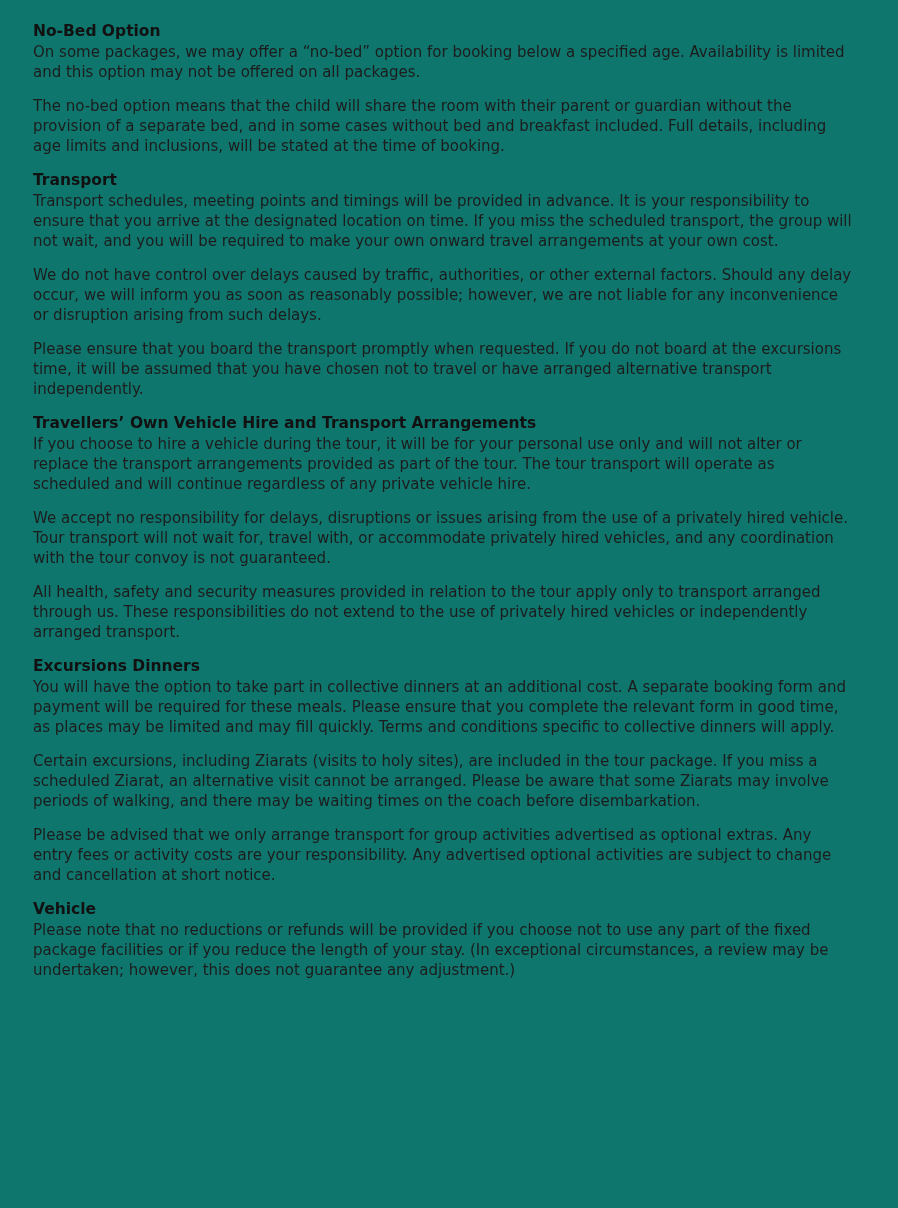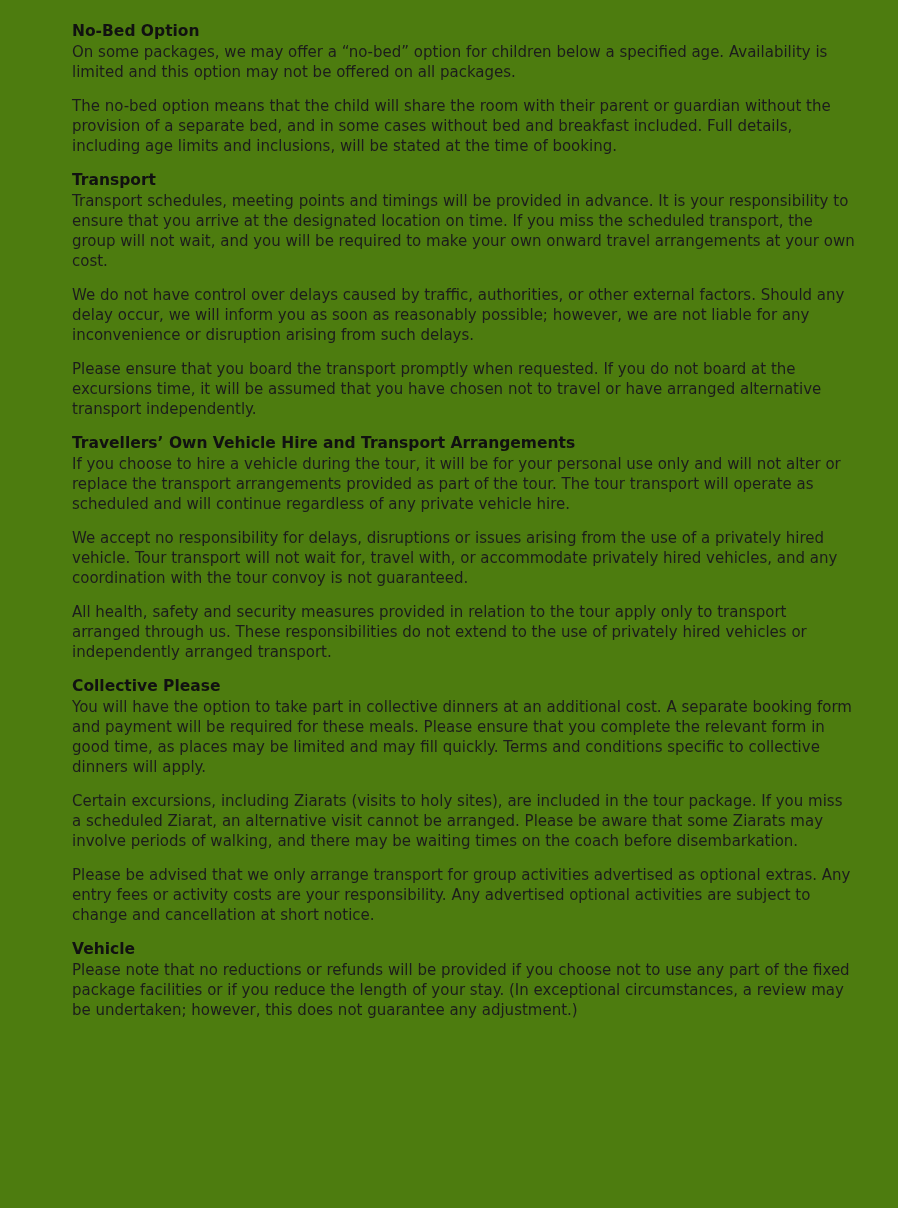--- a/index.html
+++ b/index.html
@@ -5,22 +5,22 @@
   html, body {
     margin: 0;
     padding: 0;
     background: #ffffff;
   }
   .page {
     position: relative;
     width: 898px;
     height: 1208px;
     box-sizing: border-box;
-    background: #4d7c0f;
-    padding: 21px 43px 0 72px;
+    background: #0f766e;
+    padding: 21px 43px 0 33px;
     overflow: hidden;
     font-family: "DejaVu Sans", "Liberation Sans", sans-serif;
     font-size: 15px;
     line-height: 20px;
     color: #1c1c1c;
     text-align: left;
   }
   .doc-section { margin: 0; }
   .doc-heading {
     font-size: 15.5px;
@@ -34,40 +34,40 @@
   }
   .doc-paragraph:last-child { margin-bottom: 14px; }
 </style>
 </head>
 <body>
 
 <div class="page">
 
   <section class="doc-section">
     <h2 class="doc-heading">No-Bed Option</h2>
-    <p class="doc-paragraph">On some packages, we may offer a “no-bed” option for children below a specified age. Availability is limited and this option may not be offered on all packages.</p>
+    <p class="doc-paragraph">On some packages, we may offer a “no-bed” option for booking below a specified age. Availability is limited and this option may not be offered on all packages.</p>
     <p class="doc-paragraph">The no-bed option means that the child will share the room with their parent or guardian without the provision of a separate bed, and in some cases without bed and breakfast included. Full details, including age limits and inclusions, will be stated at the time of booking.</p>
   </section>
 
   <section class="doc-section">
     <h2 class="doc-heading">Transport</h2>
     <p class="doc-paragraph">Transport schedules, meeting points and timings will be provided in advance. It is your responsibility to ensure that you arrive at the designated location on time. If you miss the scheduled transport, the group will not wait, and you will be required to make your own onward travel arrangements at your own cost.</p>
     <p class="doc-paragraph">We do not have control over delays caused by traffic, authorities, or other external factors. Should any delay occur, we will inform you as soon as reasonably possible; however, we are not liable for any inconvenience or disruption arising from such delays.</p>
     <p class="doc-paragraph">Please ensure that you board the transport promptly when requested. If you do not board at the excursions time, it will be assumed that you have chosen not to travel or have arranged alternative transport independently.</p>
   </section>
 
   <section class="doc-section">
     <h2 class="doc-heading">Travellers’ Own Vehicle Hire and Transport Arrangements</h2>
     <p class="doc-paragraph">If you choose to hire a vehicle during the tour, it will be for your personal use only and will not alter or replace the transport arrangements provided as part of the tour. The tour transport will operate as scheduled and will continue regardless of any private vehicle hire.</p>
     <p class="doc-paragraph">We accept no responsibility for delays, disruptions or issues arising from the use of a privately hired vehicle. Tour transport will not wait for, travel with, or accommodate privately hired vehicles, and any coordination with the tour convoy is not guaranteed.</p>
     <p class="doc-paragraph">All health, safety and security measures provided in relation to the tour apply only to transport arranged through us. These responsibilities do not extend to the use of privately hired vehicles or independently arranged transport.</p>
   </section>
 
   <section class="doc-section">
-    <h2 class="doc-heading">Collective Please</h2>
+    <h2 class="doc-heading">Excursions Dinners</h2>
     <p class="doc-paragraph">You will have the option to take part in collective dinners at an additional cost. A separate booking form and payment will be required for these meals. Please ensure that you complete the relevant form in good time, as places may be limited and may fill quickly. Terms and conditions specific to collective dinners will apply.</p>
   </section>
 
   <section class="doc-section">
     <p class="doc-paragraph">Certain excursions, including Ziarats (visits to holy sites), are included in the tour package. If you miss a scheduled Ziarat, an alternative visit cannot be arranged. Please be aware that some Ziarats may involve periods of walking, and there may be waiting times on the coach before disembarkation.</p>
     <p class="doc-paragraph">Please be advised that we only arrange transport for group activities advertised as optional extras. Any entry fees or activity costs are your responsibility. Any advertised optional activities are subject to change and cancellation at short notice.</p>
   </section>
 
   <section class="doc-section">
     <h2 class="doc-heading">Vehicle</h2>

